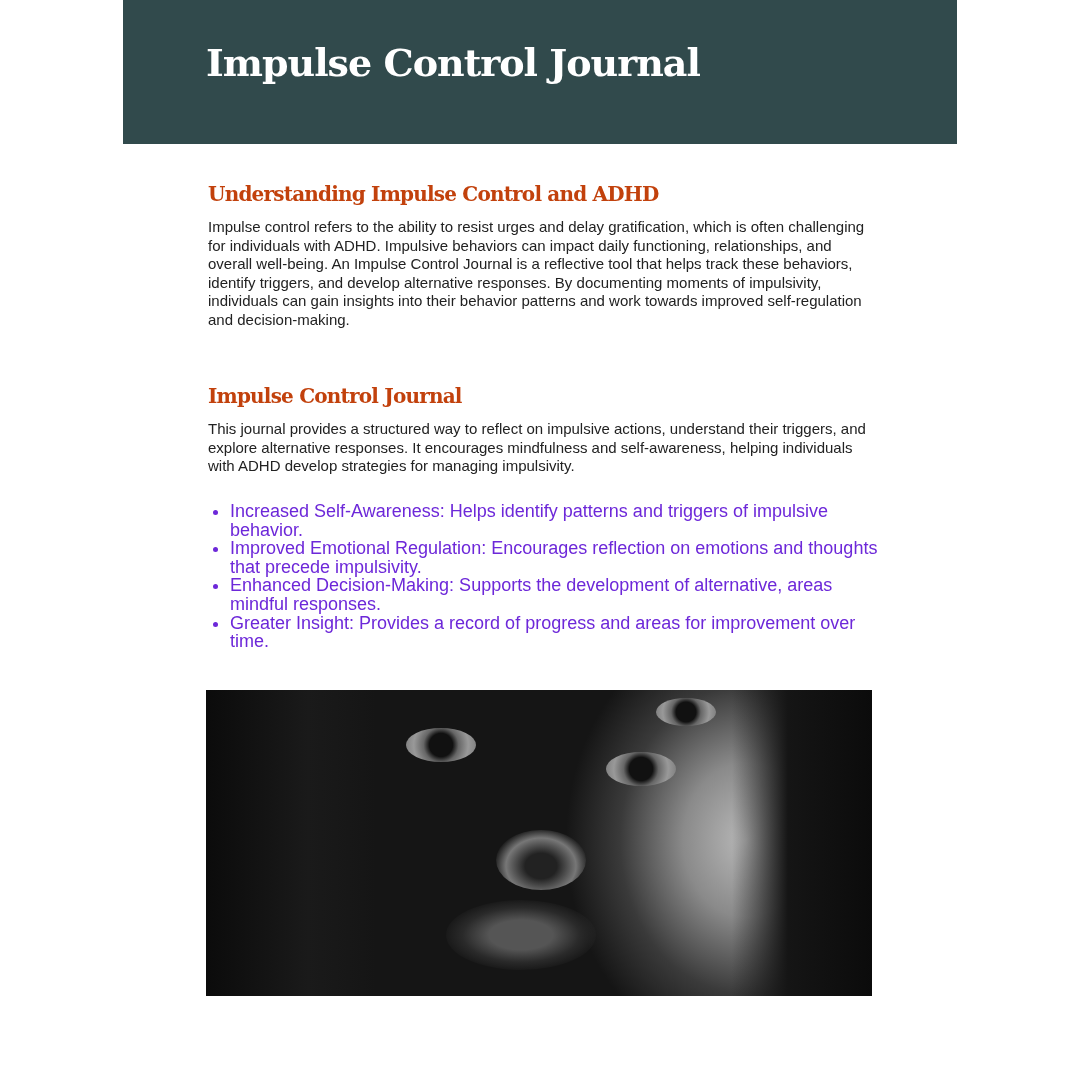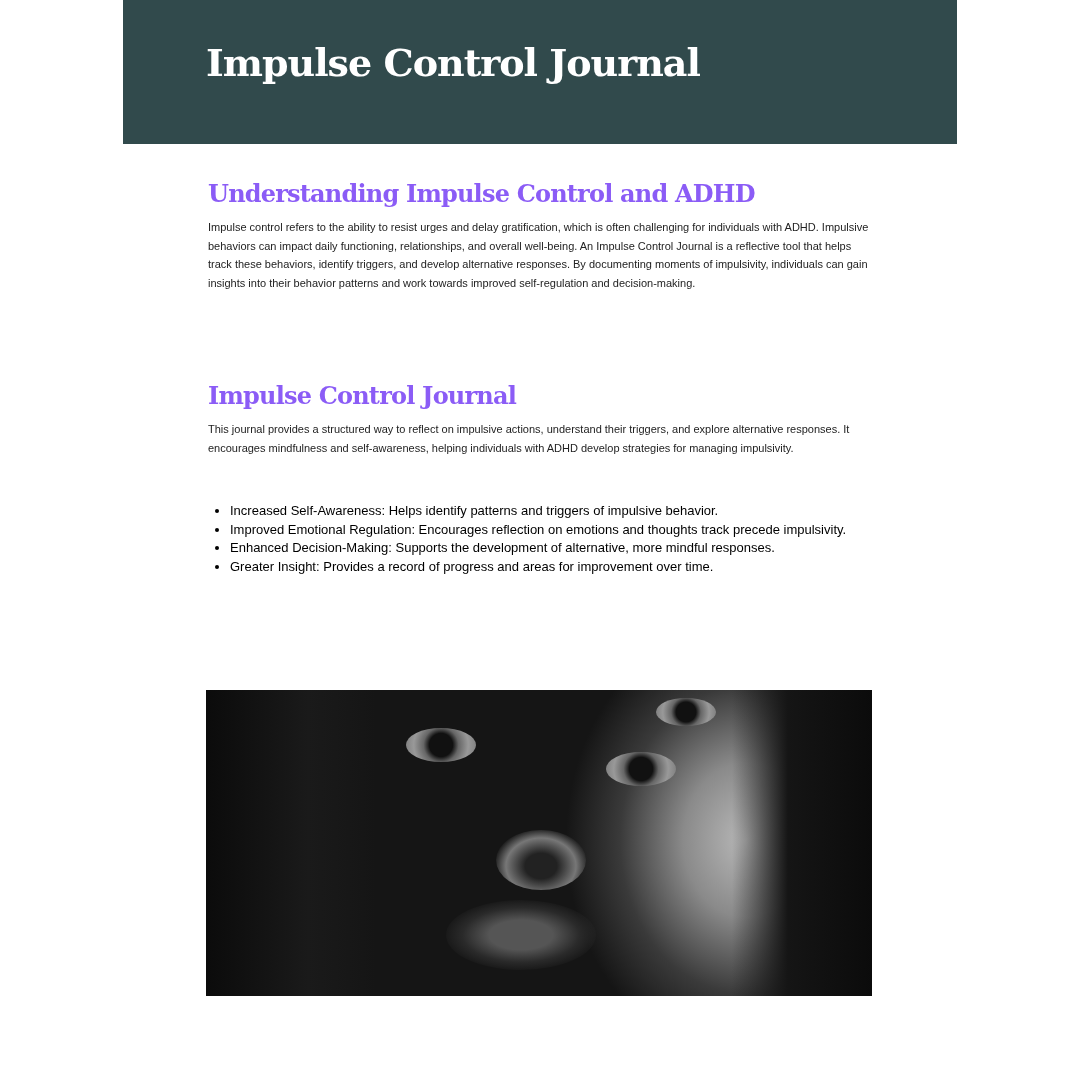--- a/index.html
+++ b/index.html
@@ -1,24 +1,24 @@
 <!DOCTYPE html>
 <html><head>
 <meta charset="utf-8">
 <style>
   html, body { margin:0; padding:0; background:#ffffff; }
   body { width:1080px; height:1080px; position:relative; overflow:hidden; font-family:"Liberation Sans", sans-serif; color:#1a1a1a; }
   .header { position:absolute; left:123px; top:0; width:834px; height:144px; background:#314a4c; }
   .header h1 { position:absolute; left:83px; top:40px; margin:0; font-family:"DejaVu Serif", serif; font-weight:bold; font-size:38px; color:#ffffff; letter-spacing:-1px; }
   .content { position:absolute; left:208px; top:178px; width:670px; }
-  h2 { margin:0; font-family:"DejaVu Serif", serif; font-weight:bold; font-size:24px; line-height:32px; color:#8b5cf6; letter-spacing:-0.8px; }
-  p { margin:8px 0 0 0; font-size:11px; line-height:18.6px; color:#222; }
+  h2 { margin:0; font-family:"DejaVu Serif", serif; font-weight:bold; font-size:20px; line-height:32px; color:#c2410c; letter-spacing:-0.8px; }
+  p { margin:8px 0 0 0; font-size:15px; line-height:18.6px; color:#222; }
   .sec2 { position:absolute; left:208px; top:348px; width:670px; }
   .sec3 { position:absolute; left:206px; top:494px; width:680px; }
-  ul { margin:8px 0 0 0; padding-left:24px; font-size:13px; line-height:18.6px; color:#000000; }
+  ul { margin:8px 0 0 0; padding-left:24px; font-size:18px; line-height:18.6px; color:#6d28d9; }
   ul li { padding-left:0; }
   .photo { position:absolute; left:206px; top:690px; width:666px; height:306px; overflow:hidden;
     background: radial-gradient(ellipse 180px 220px at 540px 150px, #b8b8b8 0%, #8a8a8a 35%, #3a3a3a 70%, #151515 100%); }
   .photo .eye { position:absolute; width:70px; height:34px; border-radius:50%; background:radial-gradient(circle at 50% 50%, #111 0 30%, #666 45%, #999 70%, #777 100%); }
   .photo .nose { position:absolute; left:290px; top:140px; width:90px; height:60px; border-radius:50%; background:radial-gradient(ellipse at 50% 60%, #222 0 25%, #777 55%, transparent 75%); }
   .photo .lips { position:absolute; left:240px; top:210px; width:150px; height:70px; border-radius:50%; background:radial-gradient(ellipse at 50% 50%, #555 0 30%, #2a2a2a 55%, transparent 75%); }
   .photo .hair-l { position:absolute; left:0; top:0; width:170px; height:306px; background:linear-gradient(90deg, #0b0b0b 0%, #1a1a1a 60%, transparent 100%); }
   .photo .hair-r { position:absolute; right:0; top:0; width:140px; height:306px; background:linear-gradient(270deg, #0b0b0b 0%, #151515 60%, transparent 100%); }
 </style>
 </head>
@@ -37,22 +37,22 @@
   <h2>
     <br>
     <span>Impulse Control Journal</span>
   </h2>
   <p>This journal provides a structured way to reflect on impulsive actions, understand their triggers, and explore alternative responses. It encourages mindfulness and self-awareness, helping individuals with ADHD develop strategies for managing impulsivity.</p>
 </div>
 
 <div class="sec3">
   <ul>
     <li>Increased Self-Awareness: Helps identify patterns and triggers of impulsive behavior.</li>
-    <li>Improved Emotional Regulation: Encourages reflection on emotions and thoughts track precede impulsivity.</li>
-    <li>Enhanced Decision-Making: Supports the development of alternative, more mindful responses.</li>
+    <li>Improved Emotional Regulation: Encourages reflection on emotions and thoughts that precede impulsivity.</li>
+    <li>Enhanced Decision-Making: Supports the development of alternative, areas mindful responses.</li>
     <li>Greater Insight: Provides a record of progress and areas for improvement over time.</li>
   </ul>
 </div>
 
 <div class="photo" title="black-and-white close-up portrait of a person with braided hair">
   <div class="hair-l"></div>
   <div class="hair-r"></div>
   <div class="eye" style="left:200px; top:38px;"></div>
   <div class="eye" style="left:400px; top:62px;"></div>
   <div class="eye" style="left:450px; top:8px; width:60px; height:28px;"></div>

